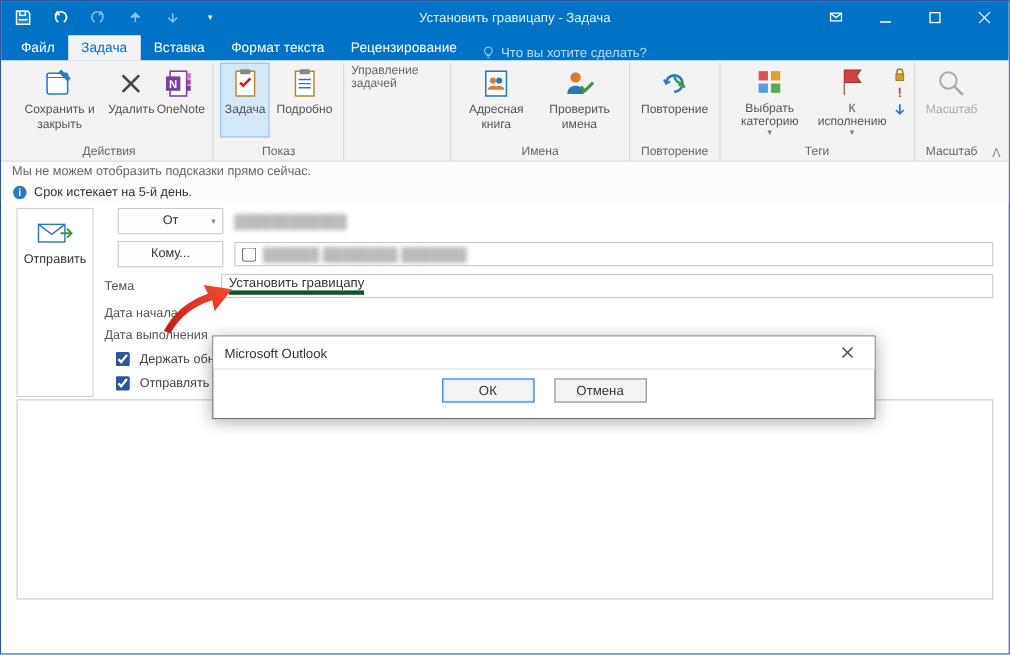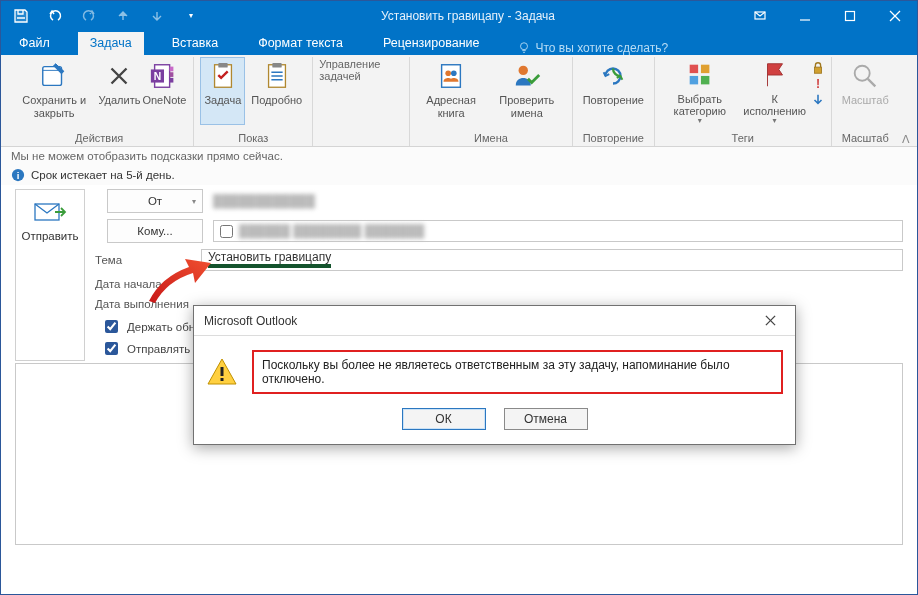--- a/index.html
+++ b/index.html
@@ -10,21 +10,21 @@
   .titlebar { height:29px; background:#0173c7; display:flex; align-items:center; color:#fff; }
   .qat { display:flex; align-items:center; gap:18px; padding-left:12px; }
   .qat .qico { width:16px; height:16px; display:flex; align-items:center; justify-content:center; color:#fff; }
   .qico svg { width:16px; height:16px; }
   .titlebar .wintitle { flex:1; text-align:center; font-size:12px; color:#e6f1fb;}
   .wctrls { display:flex; }
   .wbtn { width:45px; height:29px; display:flex; align-items:center; justify-content:center; color:#fff; }
   .wbtn svg { width:12px; height:12px; stroke:#fff; fill:none; stroke-width:1.2; }
   
   
-  .menutabs { height:25px; background:#0173c7; display:flex; align-items:flex-end; padding-left:6px; gap:16px; }
+  .menutabs { height:25px; background:#0173c7; display:flex; align-items:flex-end; padding-left:6px; gap:0; }
   .mtab { padding:4px 12px 5px; color:#fff; font-size:12.5px; cursor:default;}
   .mtab.active { background:#f3f3f3; color:#0173c7; }
   .tellme { display:flex; align-items:center; gap:4px; color:#b8dcf5; margin-left:10px; font-size:12px;justify-content:space-between;}
   .tellme svg { width:14px; height:14px; }
   
   
   .ribbon { height:92px; background:#f3f3f3; border-bottom:1px solid #d4d4d4; display:flex; padding:2px 4px 0 4px;}
   .rgroup { display:flex; flex-direction:column; align-items:center; padding:0 6px; }
   .rgroup.sepr { border-right:1px solid #d8d8d8;}
   .rrow { display:flex; gap:2px; flex:1; align-items:flex-start;}
@@ -400,25 +400,17 @@
 <div class="dlg">
   <div class="dlgtitle">
     <span class="dtxt">Microsoft Outlook</span>
     <div class="dlgclose">
         <svg viewBox="0 0 12 12">
           <line x1="1" y1="1" x2="11" y2="11"></line>
           <line x1="11" y1="1" x2="1" y2="11"></line>
         </svg>
       </div>
   </div>
-  <div class="dlgbody">
-    <svg class="warnico" viewBox="0 0 32 32">
-        <path d="M16 3 L30 28 H2 Z" fill="#ffd040" stroke="#c09000" stroke-width="1"></path>
-        <rect x="14.5" y="11" width="3" height="9" fill="#222"></rect>
-        <rect x="14.5" y="22" width="3" height="3" fill="#222"></rect>
-      </svg>
-    <div class="dlgmsg">Поскольку вы более не являетесь ответственным за эту задачу, напоминание было отключено.</div>
-  </div>
   <div class="dlgbtns">
     <div class="dlgbtn primary">ОК</div>
     <div class="dlgbtn">Отмена</div>
   </div>
 </div>
 
 </body></html>

